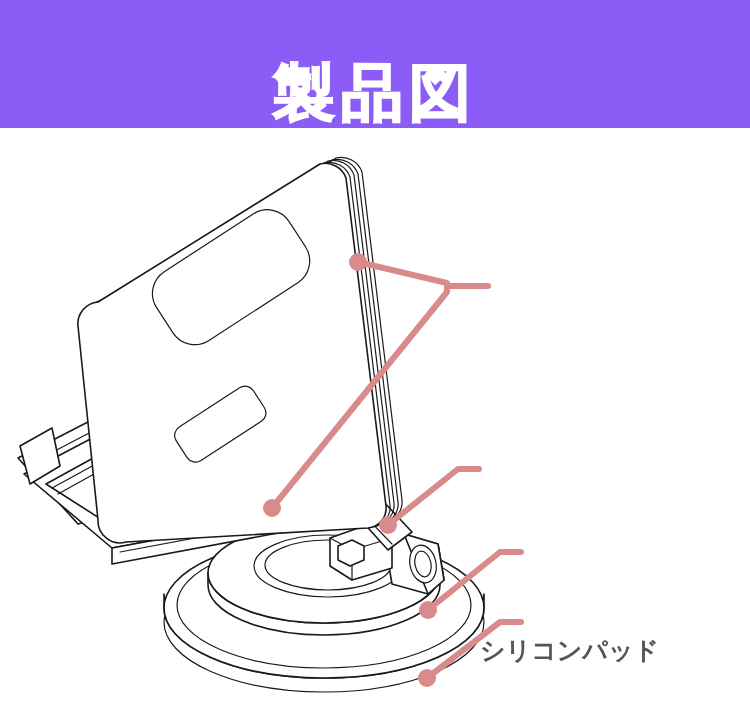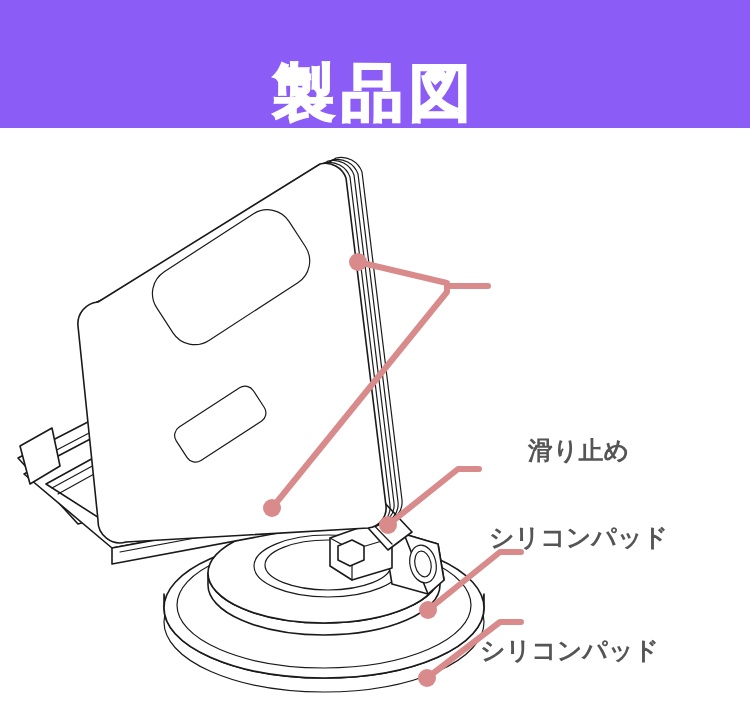--- a/index.html
+++ b/index.html
@@ -225,24 +225,20 @@
       <circle class="dot" cx="388" cy="397" r="9"></circle>
 
       <path class="lead" d="M428 482 L500 424 L521 424"></path>
       <circle class="dot" cx="428" cy="482" r="9"></circle>
 
       <path class="lead" d="M427 550 L500 494 L521 494"></path>
       <circle class="dot" cx="427" cy="550" r="9"></circle>
     </g>
   </svg>
 
-  <div class="callout-label center-lines" id="label-silicone-pad">
-    <span class="lbl-line">滑り止め</span>
-    <span class="lbl-line">シリコンパッド</span>
-  </div>
 
   <div class="callout-label center-lines" id="label-angle-arm">
     <span class="lbl-line">シリコンパッド</span>
     
   </div>
 
   <div class="callout-label" id="label-rotation">
     
   </div>
 

